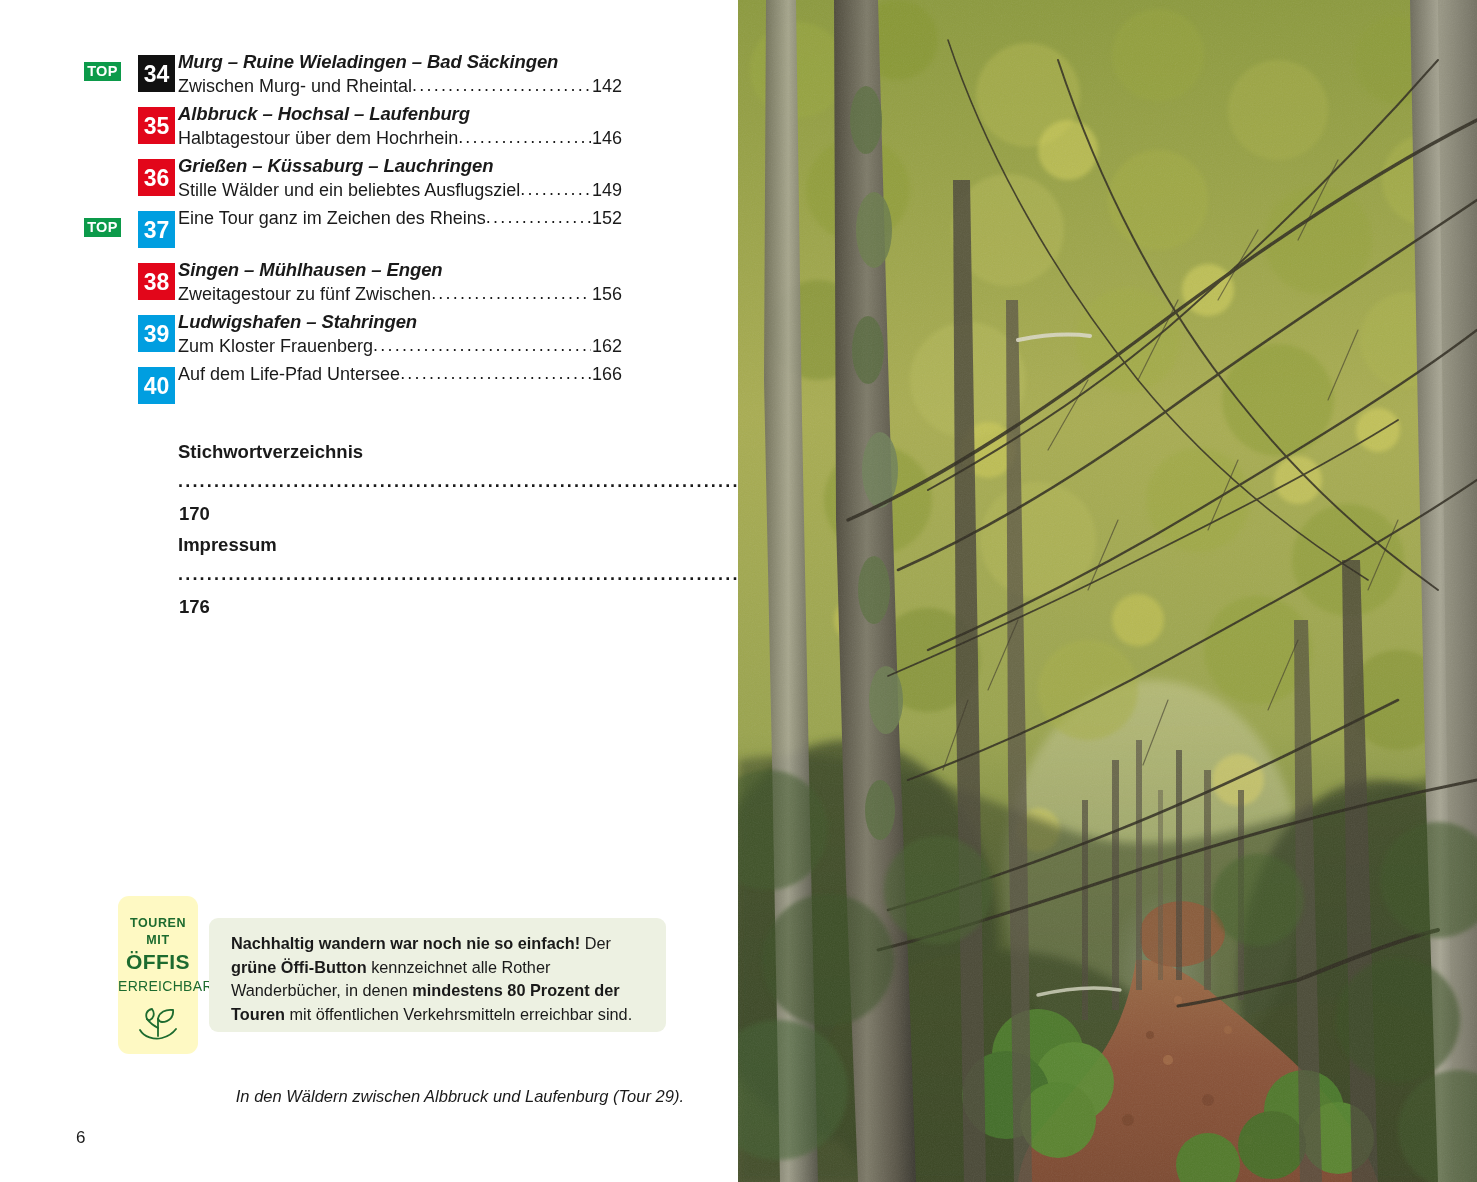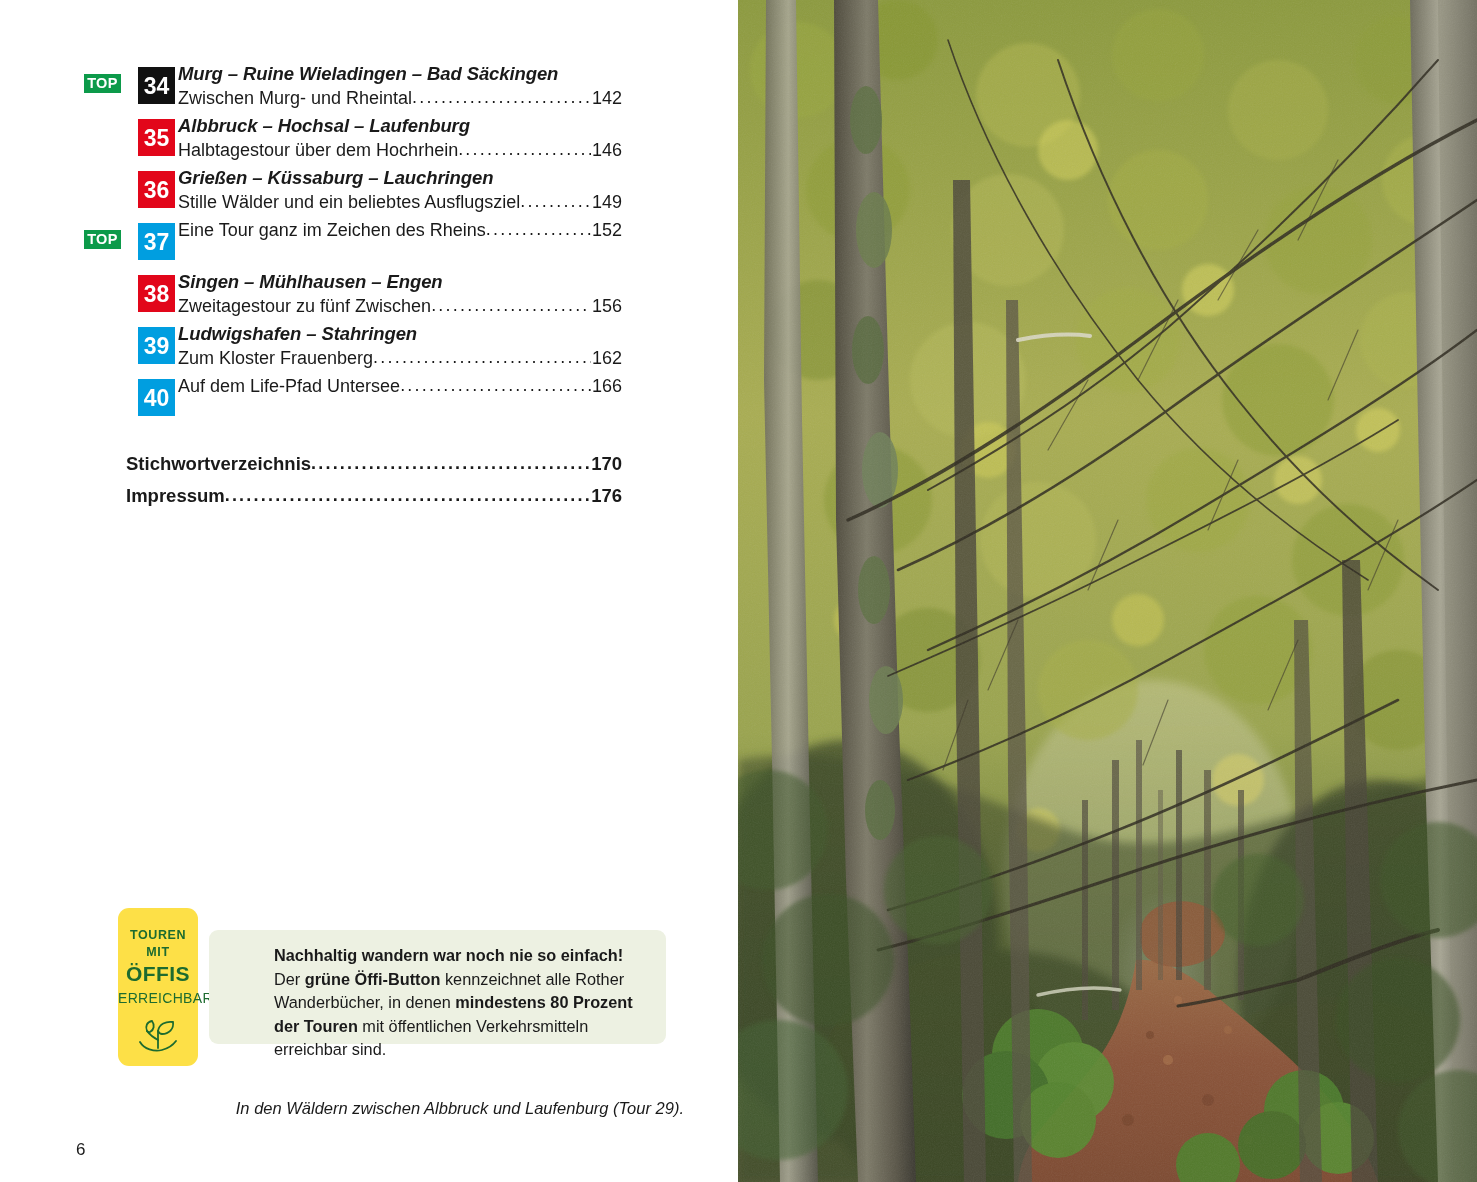--- a/index.html
+++ b/index.html
@@ -7,21 +7,21 @@
   body {
     background:#ffffff;
     font-family:"Liberation Sans", sans-serif;
     color:#1a1a1a;
     position:relative;
     overflow:hidden;
   }
 
   
   #left-page {
-    position:absolute; left:0; top:12px; width:738px; height:888px;
+    position:absolute; left:0; top:0; width:738px; height:888px;
     background:#ffffff;
   }
 
   #toc {
     position:absolute; left:82px; top:50px; width:540px;
   }
 
   .toc-entry {
     position:relative;
     height:52px;
@@ -82,33 +82,34 @@
     top:-1px;
   }
   .epage { flex:0 0 auto; padding-left:1px; }
 
   .toc-tail { margin-top:22px; }
   .tail-row {
     display:flex; align-items:baseline;
     font-size:18.5px; font-weight:bold;
     line-height:31px;
     white-space:nowrap;
-    margin-left:44px;
+    margin-left:96px;
+    flex-direction:column;
   }
   .tail-row .leader { font-weight:bold; }
 
   
   #promo {
     position:absolute; left:118px; top:896px;
     width:548px; height:158px;
   }
   #promo-badge {
     position:absolute; left:0; top:0;
     width:80px; height:158px;
-    background:#fde047;
+    background:#fef9c3;
     border-radius:11px;
     text-align:center;
     color:#1d6b2f;
   }
   #promo-badge .l1 {
     font-size:12.5px; font-weight:bold; letter-spacing:0.6px;
     margin-top:20px;
   }
   #promo-badge .l2 {
     font-size:12.5px; font-weight:bold; letter-spacing:0.6px;
@@ -130,21 +131,20 @@
     position:absolute; left:91px; top:22px;
     width:457px; height:114px;
     background:#edf1e2;
     border-radius:9px;
     padding:14px 18px 10px 22px;
   }
   #promo-text p {
     font-size:16.3px;
     line-height:23.5px;
     color:#1a1a1a;
-    margin-left:43px;
   }
   #promo-text b { font-weight:bold; }
 
   
   #caption {
     position:absolute; left:118px; top:1087px; width:566px;
     text-align:right;
     font-style:italic;
     font-size:16.5px;
     color:#1a1a1a;

